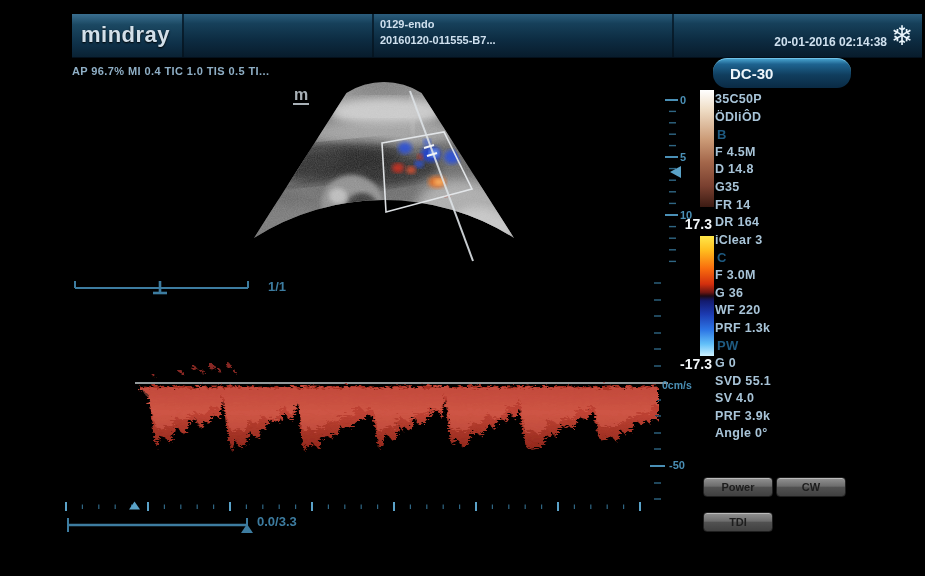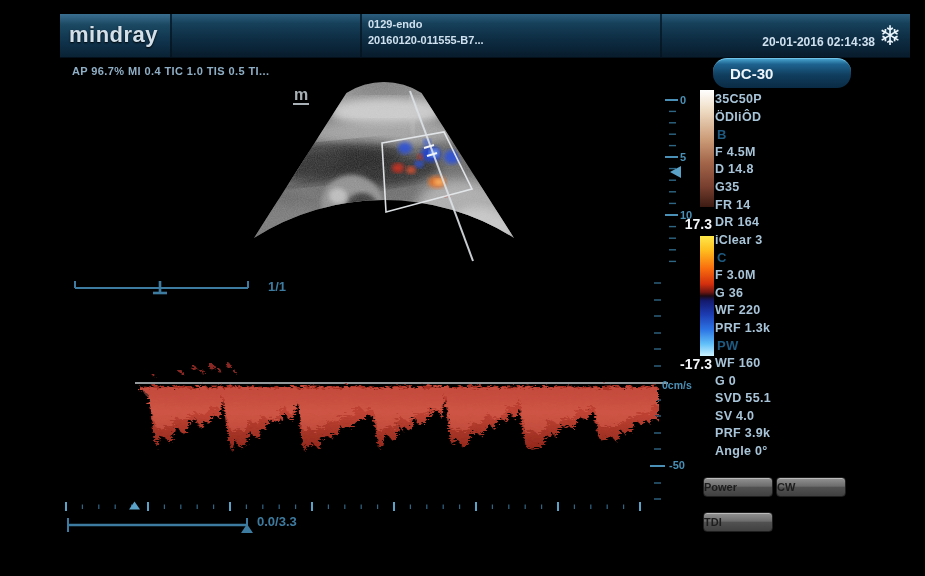--- a/index.html
+++ b/index.html
@@ -1,20 +1,20 @@
 <!DOCTYPE html>
 <html style="--accent: #4a8fb5; --accent-dim: #2f6684; --accent-bright: #5aa2c8; --accent-mid: #3d7ca0; --panel-text: #a8c4d8; --section-text: #1e5a80; --topbar-text: #cfe0ee; --button-text: #1d1d1d; --wave-red: #b23327; --wave-red-light: #e06a58;"><head>
 <meta charset="utf-8">
 <style>
   html,body{margin:0;padding:0;background:#000;}
   #screen{position:relative;width:925px;height:576px;background:#000;overflow:hidden;
           font-family:"Liberation Sans","DejaVu Sans",sans-serif;}
   .abs{position:absolute;}
   
-  .topbar{left:60px;top:14px;width:850px;height:43px;
+  .topbar{left:72px;top:14px;width:850px;height:43px;
     background:linear-gradient(180deg,#2b5d7d 0%,#16405a 22%,#0d2c42 60%,#081c2c 100%);
     border-bottom:1px solid #04101c;}
   .logo-sec{position:absolute;left:0;top:0;width:110px;height:43px;
     background:linear-gradient(180deg,#3a6f90 0%,#1b4862 25%,#0e3048 70%,#0a2234 100%);}
   .tb-div{position:absolute;top:0;width:2px;height:43px;
     background:linear-gradient(180deg,#0a2436,#051420);}
   .logo{position:absolute;left:9px;top:8px;font-weight:bold;font-size:22px;letter-spacing:.5px;
     color:#d3e0ea;text-shadow:0 1px 2px #000;}
   .exam1{position:absolute;left:308px;top:4px;font-weight:bold;font-size:11px;color:var(--topbar-text);}
   .exam2{position:absolute;left:308px;top:20px;font-weight:bold;font-size:11px;color:var(--topbar-text);}
@@ -38,21 +38,21 @@
     background:linear-gradient(180deg,#46a0cc 0%,#1e6390 18%,#103e5e 55%,#0a2a44 100%);
     border-top:1px solid #6fc2e8;border-radius:14px;
     color:#eef6fb;font-weight:bold;font-size:15px;line-height:29px;padding-left:17px;box-sizing:border-box;}
   #panel{left:715px;top:92px;width:200px;}
   .prow{height:17.6px;font-weight:bold;font-size:12.5px;color:var(--panel-text);letter-spacing:.3px;}
   .prow.section{color:var(--section-text);font-size:13px;padding-left:2px;}
   
   .ubtn{position:absolute;width:70px;height:20px;border-radius:4px;border:1px solid #1f1f1f;
     background:linear-gradient(180deg,#939393 0%,#6d6d6d 45%,#515151 52%,#404040 100%);
     box-shadow:inset 0 1px 0 rgba(255,255,255,.38),0 1px 2px rgba(0,0,0,.9);
-    color:var(--button-text);font-weight:bold;font-size:11px;line-height:19px;
+    color:var(--button-text);font-weight:bold;font-size:11px;text-align:center;line-height:19px;
     box-sizing:border-box;cursor:pointer;}
   
   .tickA{stroke:var(--accent);stroke-width:2;}
   .tickB{stroke:var(--accent-dim);stroke-width:1.4;}
   .tickT{stroke:var(--accent-bright);stroke-width:2;}
   .tickt{stroke:var(--accent-dim);stroke-width:1.2;}
   .scrl{stroke:var(--accent-mid);stroke-width:2;}
   .scrl3{stroke:var(--accent-mid);stroke-width:2.6;}
   .fillA{fill:var(--accent-bright);}
   .fillM{fill:var(--accent-mid);}
@@ -310,21 +310,20 @@
       <div class="prow">G35</div>
       <div class="prow">FR 14</div>
       <div class="prow">DR 164</div>
       <div class="prow">iClear 3</div>
       <div class="prow section">C</div>
       <div class="prow">F 3.0M</div>
       <div class="prow">G 36</div>
       <div class="prow">WF 220</div>
       <div class="prow">PRF 1.3k</div>
       <div class="prow section">PW</div>
-      <div class="prow">WF 160</div>
       <div class="prow">G 0</div>
       <div class="prow">SVD 55.1</div>
       <div class="prow">SV 4.0</div>
       <div class="prow">PRF 3.9k</div>
       <div class="prow">Angle 0°</div>
     </div>
   <div id="soft-buttons">
       <div class="ubtn" style="left: 703px; top: 477px;">Power</div>
       <div class="ubtn" style="left: 776px; top: 477px;">CW</div>
       <div class="ubtn" style="left: 703px; top: 512px;">TDI</div>

